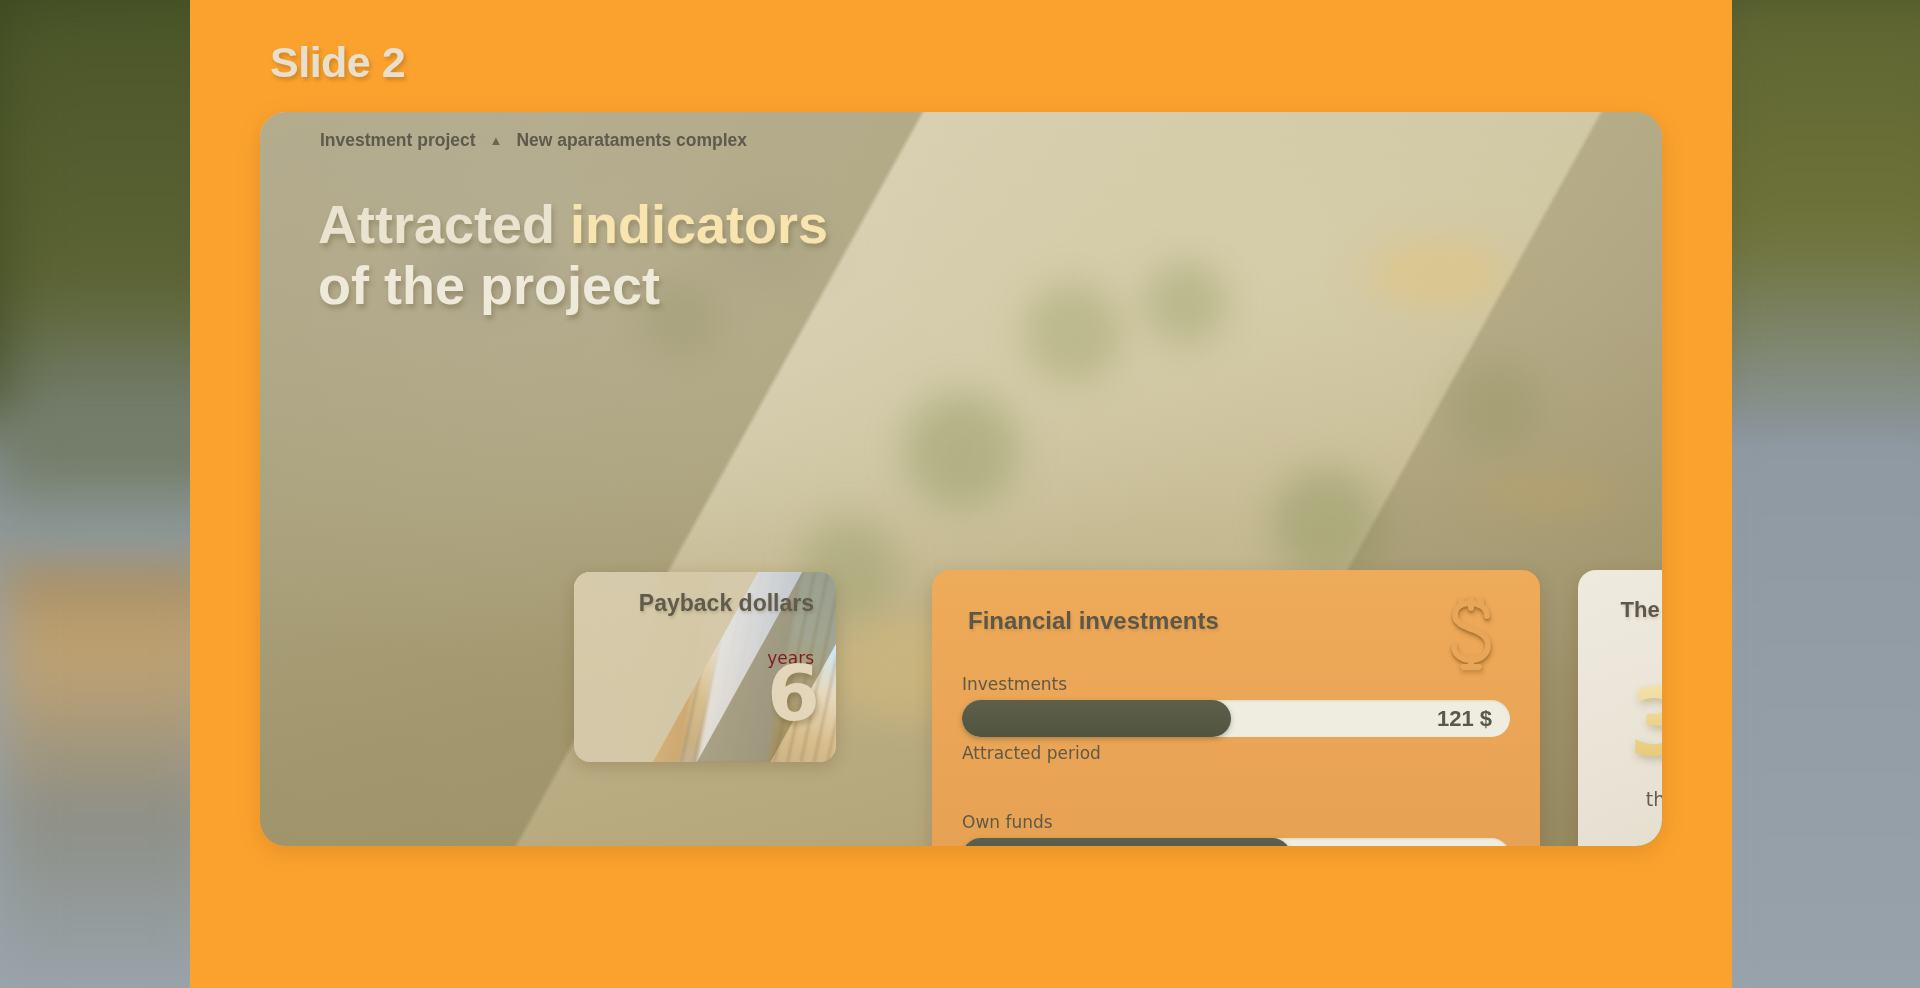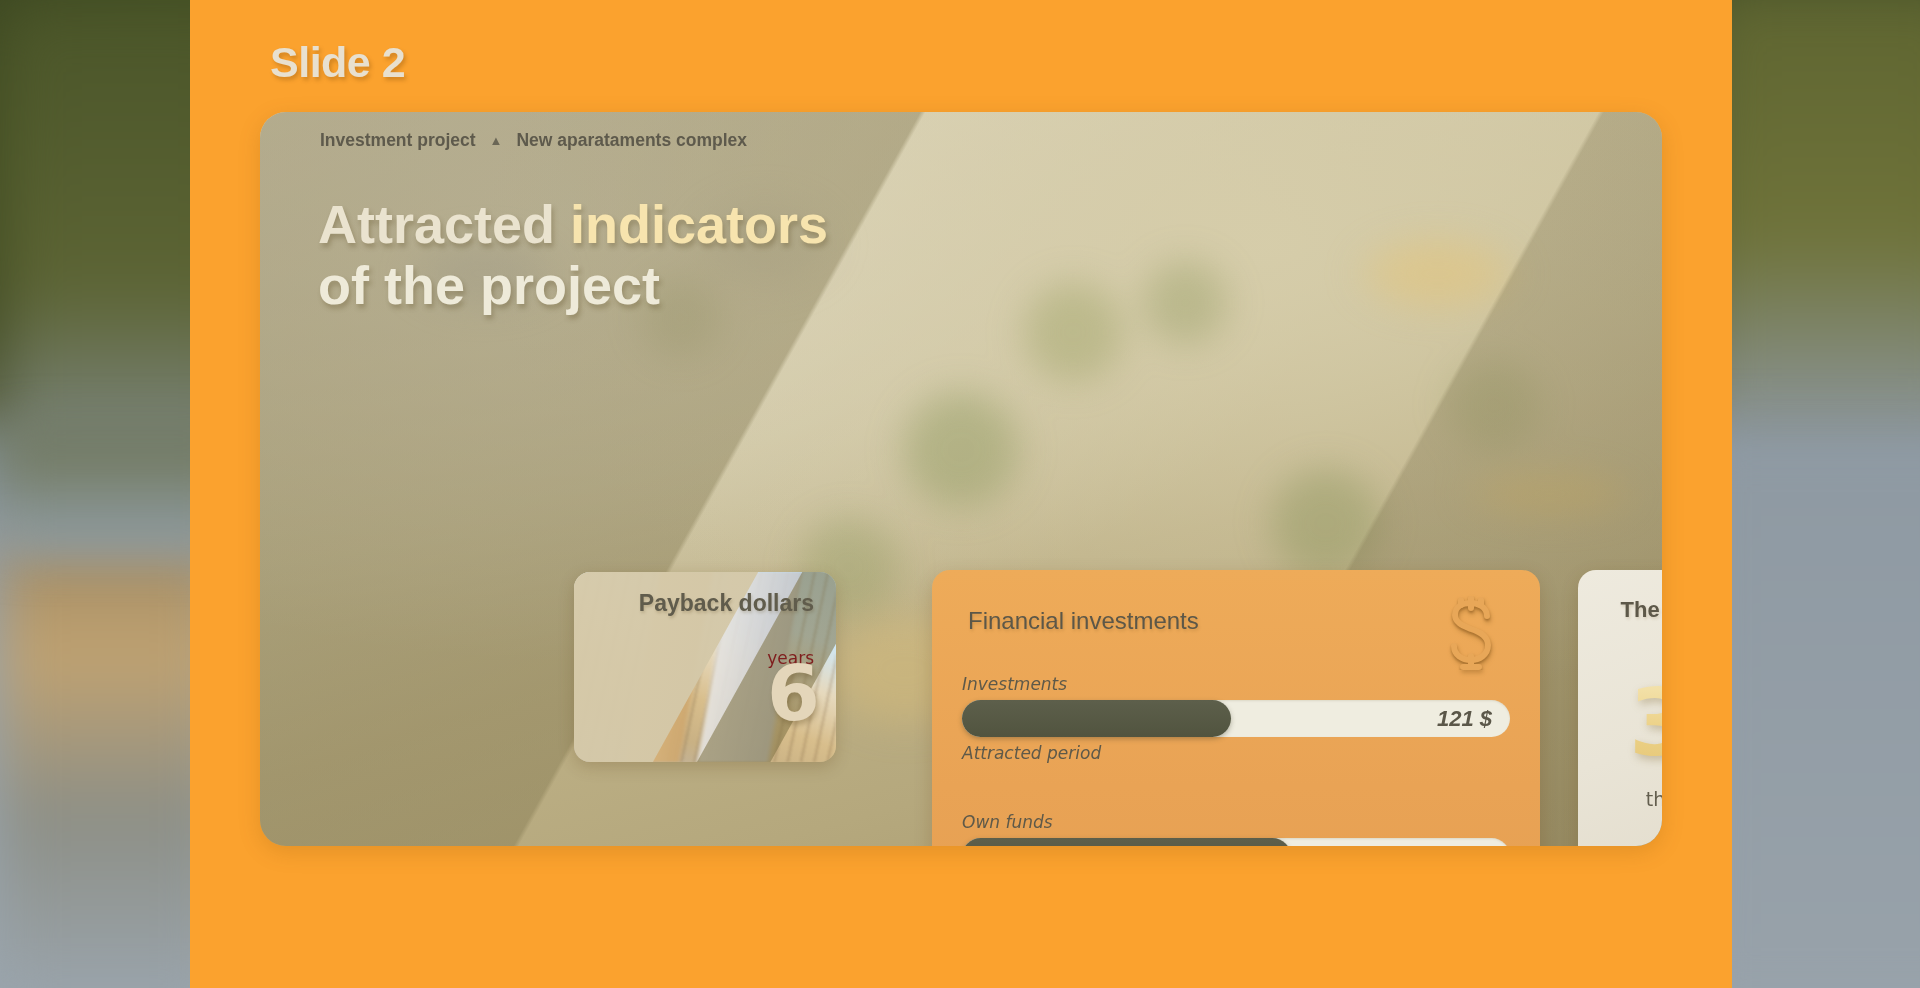--- a/index.html
+++ b/index.html
@@ -215,30 +215,30 @@
   
   .fin-panel {
     position:absolute;
     left: 672px; top: 458px; width: 608px; height: 394px;
     background: linear-gradient(180deg,#eeab59 0%, #e9a355 55%, #e49f52 100%);
     border-radius: 18px;
     box-shadow: 0 6px 18px rgba(110,66,12,.22);
   }
   .fin-title {
     position:absolute; left: 36px; top: 37px;
-    font-size: 24px; font-weight:normal; color:#5c5748;
+    font-size: 24px; font-weight:bold; color:#5c5748;
     text-shadow: 1px 2px 3px rgba(120,80,30,.22);
   }
   .dollar-icon {
     position:absolute; right: 38px; top: 26px;
     width: 62px; height: 74px;
     color: #e8a758;
     filter: drop-shadow(1px 3px 2px rgba(130,84,24,.35));
   }
-  .bar-group { position:absolute; left: 30px; width: 548px; font-style: italic; }
+  .bar-group { position:absolute; left: 30px; width: 548px; }
   .bg1 { top: 104px; }
   .bg2 { top: 173px; }
   .bg3 { top: 242px; }
   .bar-label {
     font-size: 17px; color:#5e5949;
     font-family:"DejaVu Sans", sans-serif;
     margin-bottom: 6px;
   }
   .bar-track {
     position:relative;

